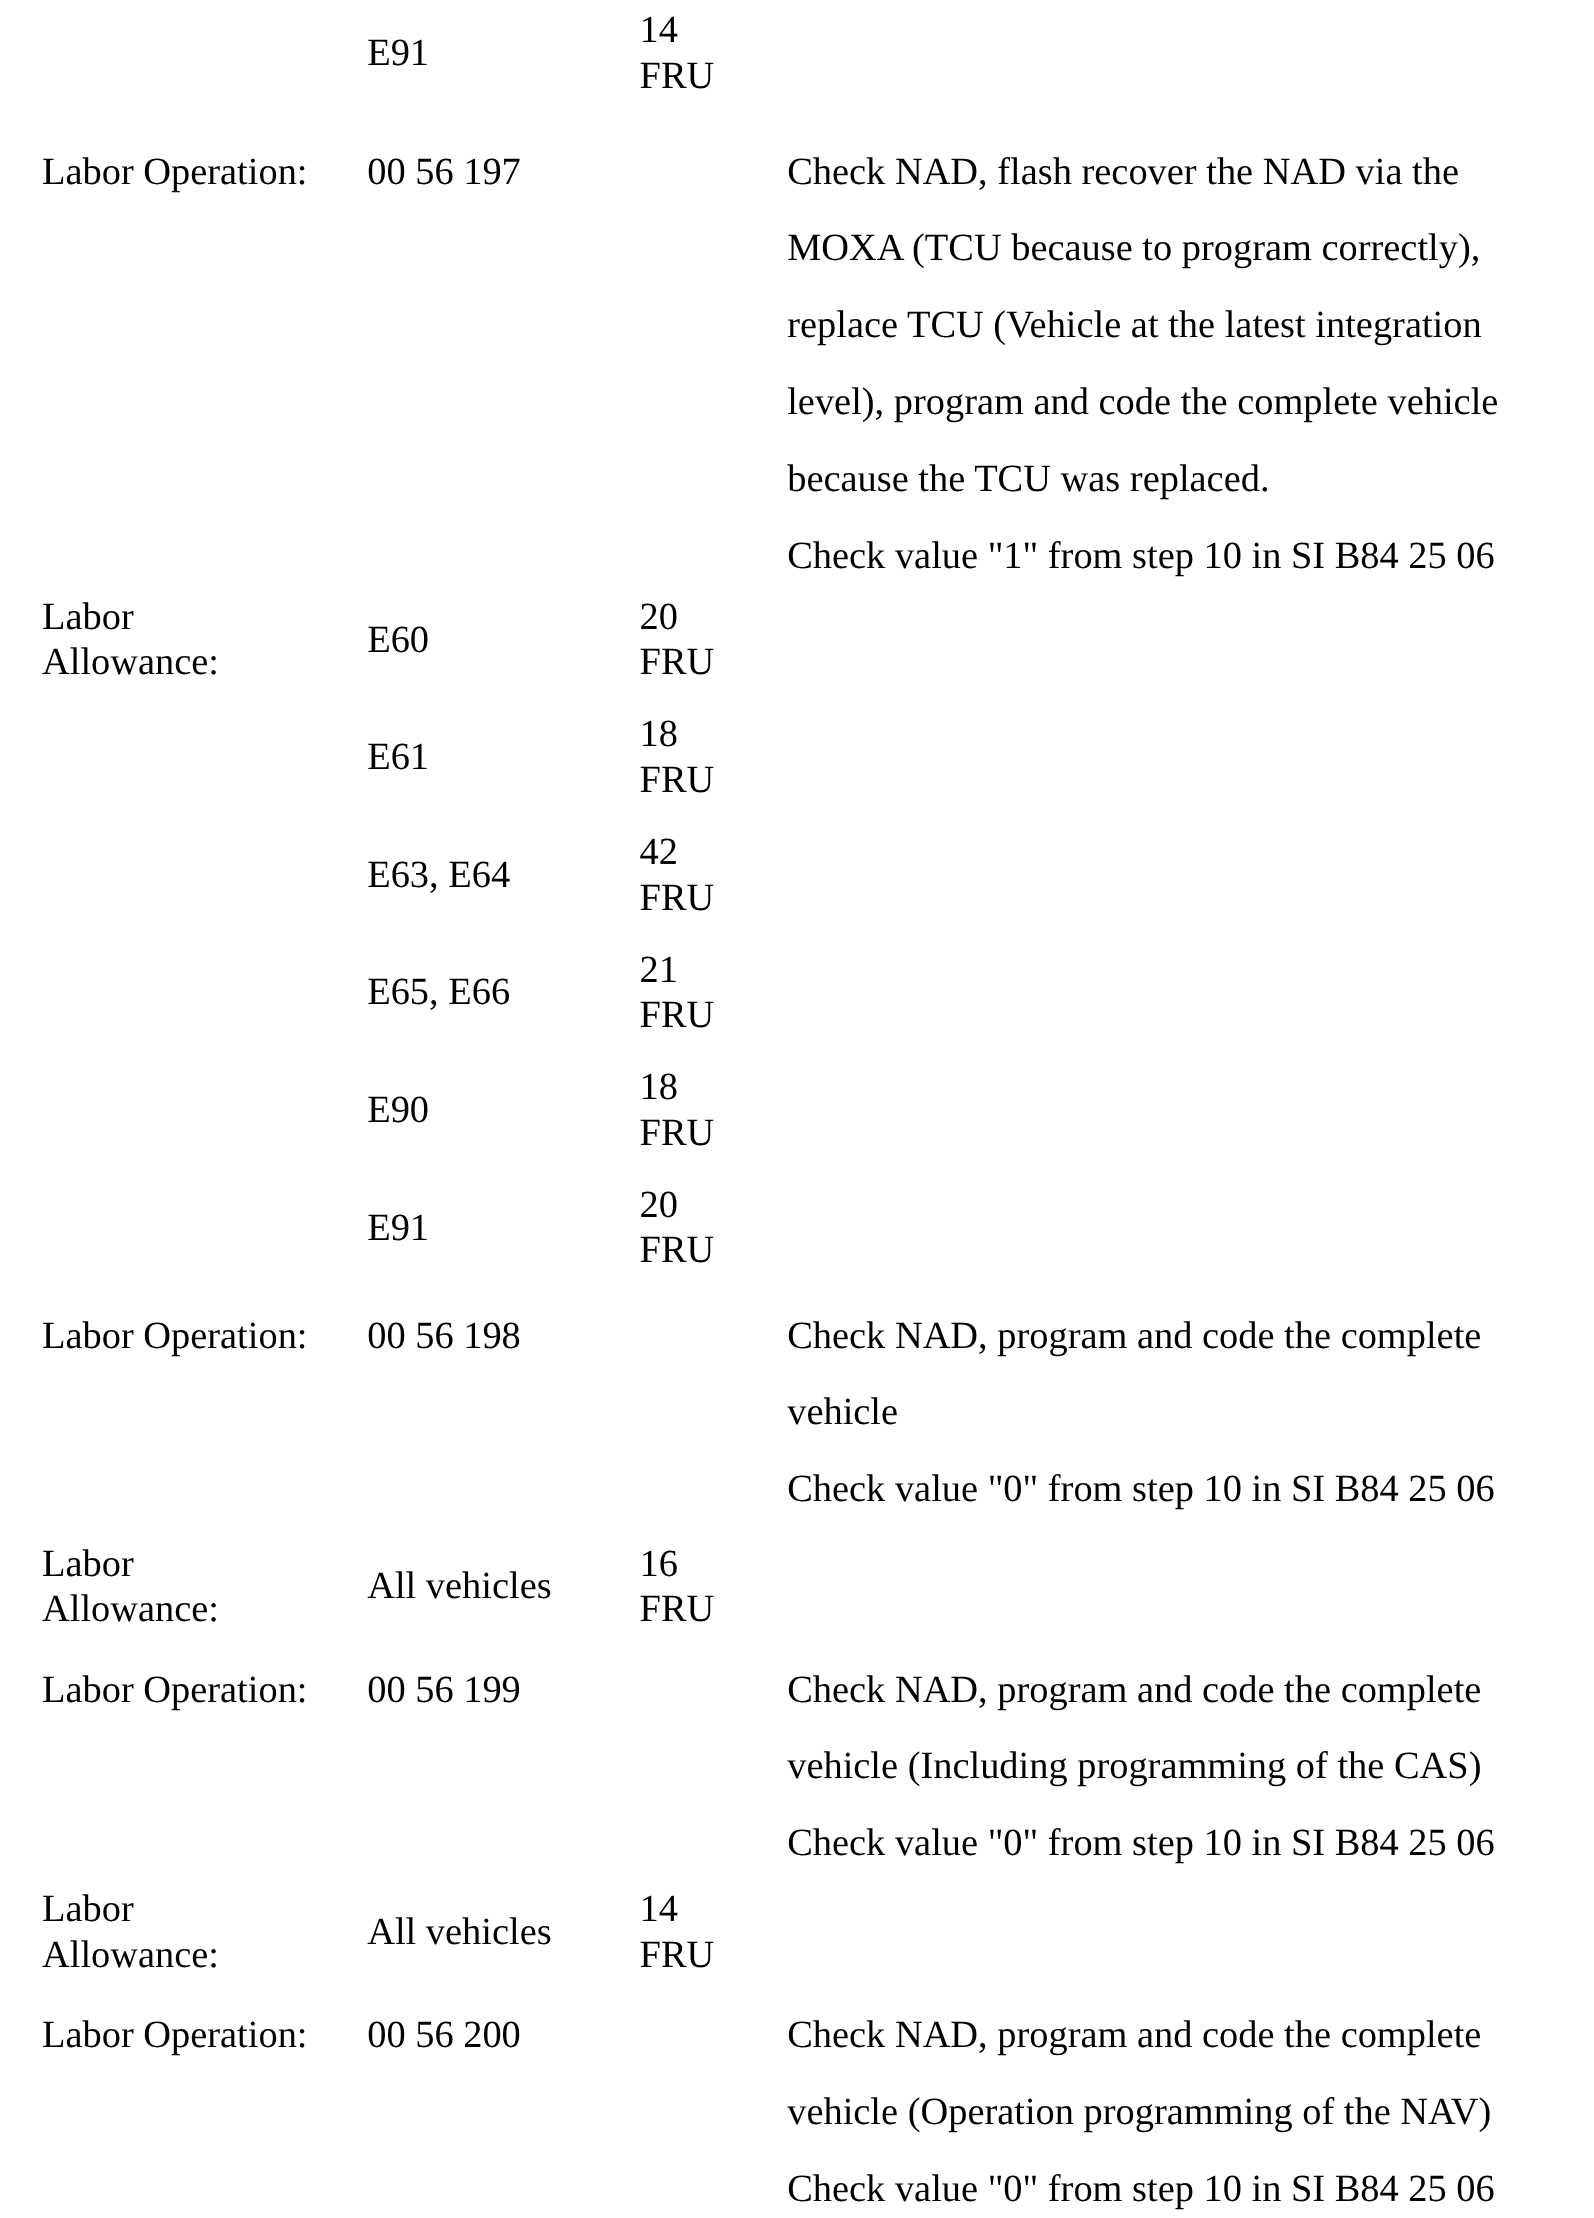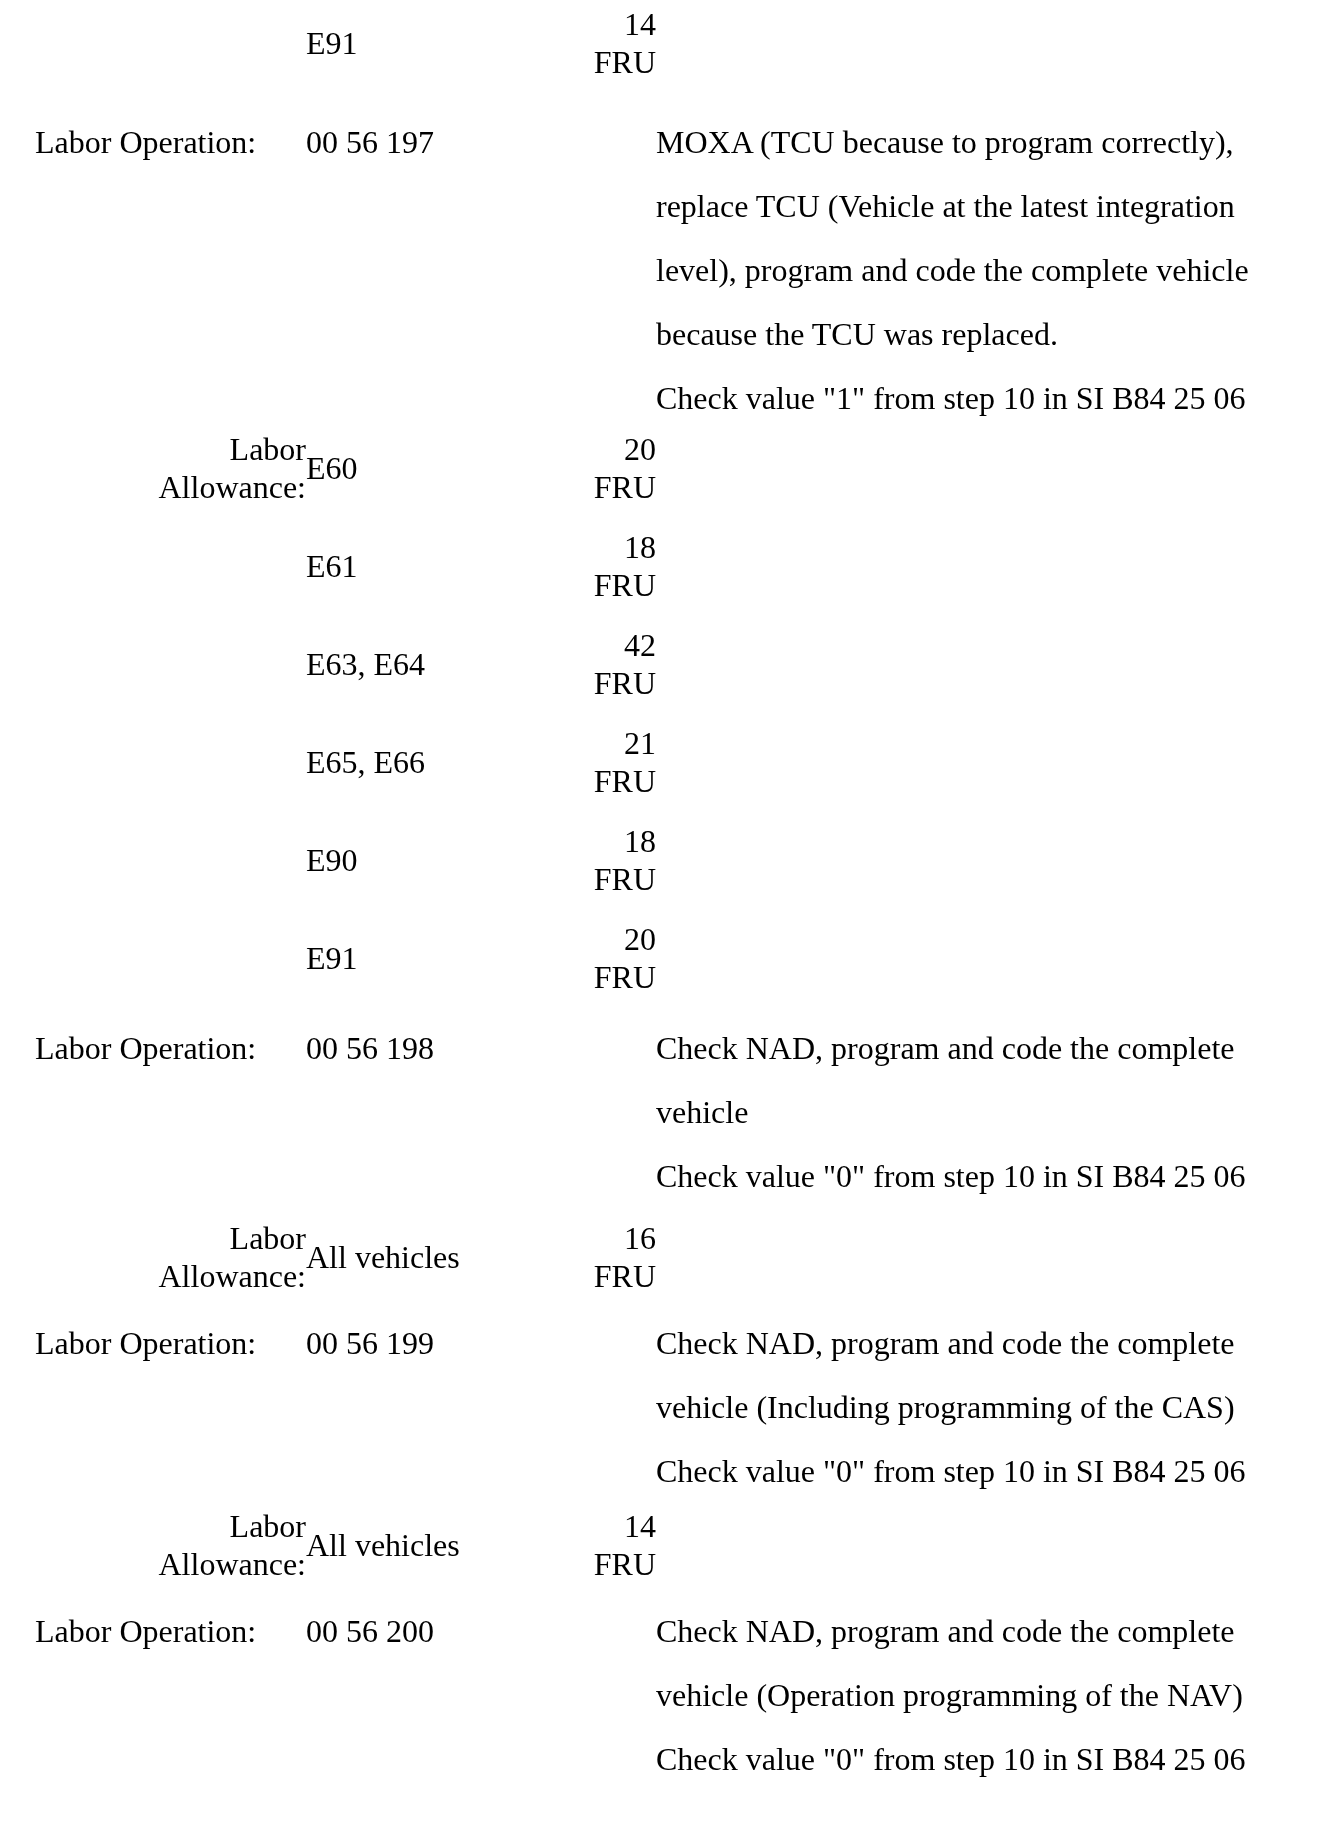--- a/index.html
+++ b/index.html
@@ -22,21 +22,21 @@
     box-sizing: border-box;
     overflow: hidden;
     background: #ffffff;
   }
   .row {
     display: grid;
     grid-template-columns: 271px 227px 123px auto;
     align-items: start;
   }
   
-  .lh38 { line-height: 38px; text-align: right; }
+  .lh38 { line-height: 38px; }
   
   .lh64 { line-height: 64px; }
   .dline {
     line-height: 64px;
     white-space: nowrap;
   }
   .cell76 { height: 76px; }
   .row.allowrow { height: 76px; }
   .model-center { align-self: center; line-height: 38px; white-space: nowrap; }
   .nowrap { white-space: nowrap; }
@@ -66,20 +66,21 @@
       <div>FRU</div>
     </div>
     <div></div>
   </div>
 
   <div class="row op197">
     <div class="lh64 nowrap">Labor Operation:</div>
     <div class="lh64 nowrap">00 56 197</div>
     <div></div>
     <div>
+      <div class="dline">Check NAD, flash recover the NAD via the</div>
       <div class="dline">MOXA (TCU because to program correctly),</div>
       <div class="dline">replace TCU (Vehicle at the latest integration</div>
       <div class="dline">level), program and code the complete vehicle</div>
       <div class="dline">because the TCU was replaced.</div>
       <div class="dline">Check value "1" from step 10 in SI B84 25 06</div>
     </div>
   </div>
 
   <div class="sec197">
     <div class="row allowrow">

